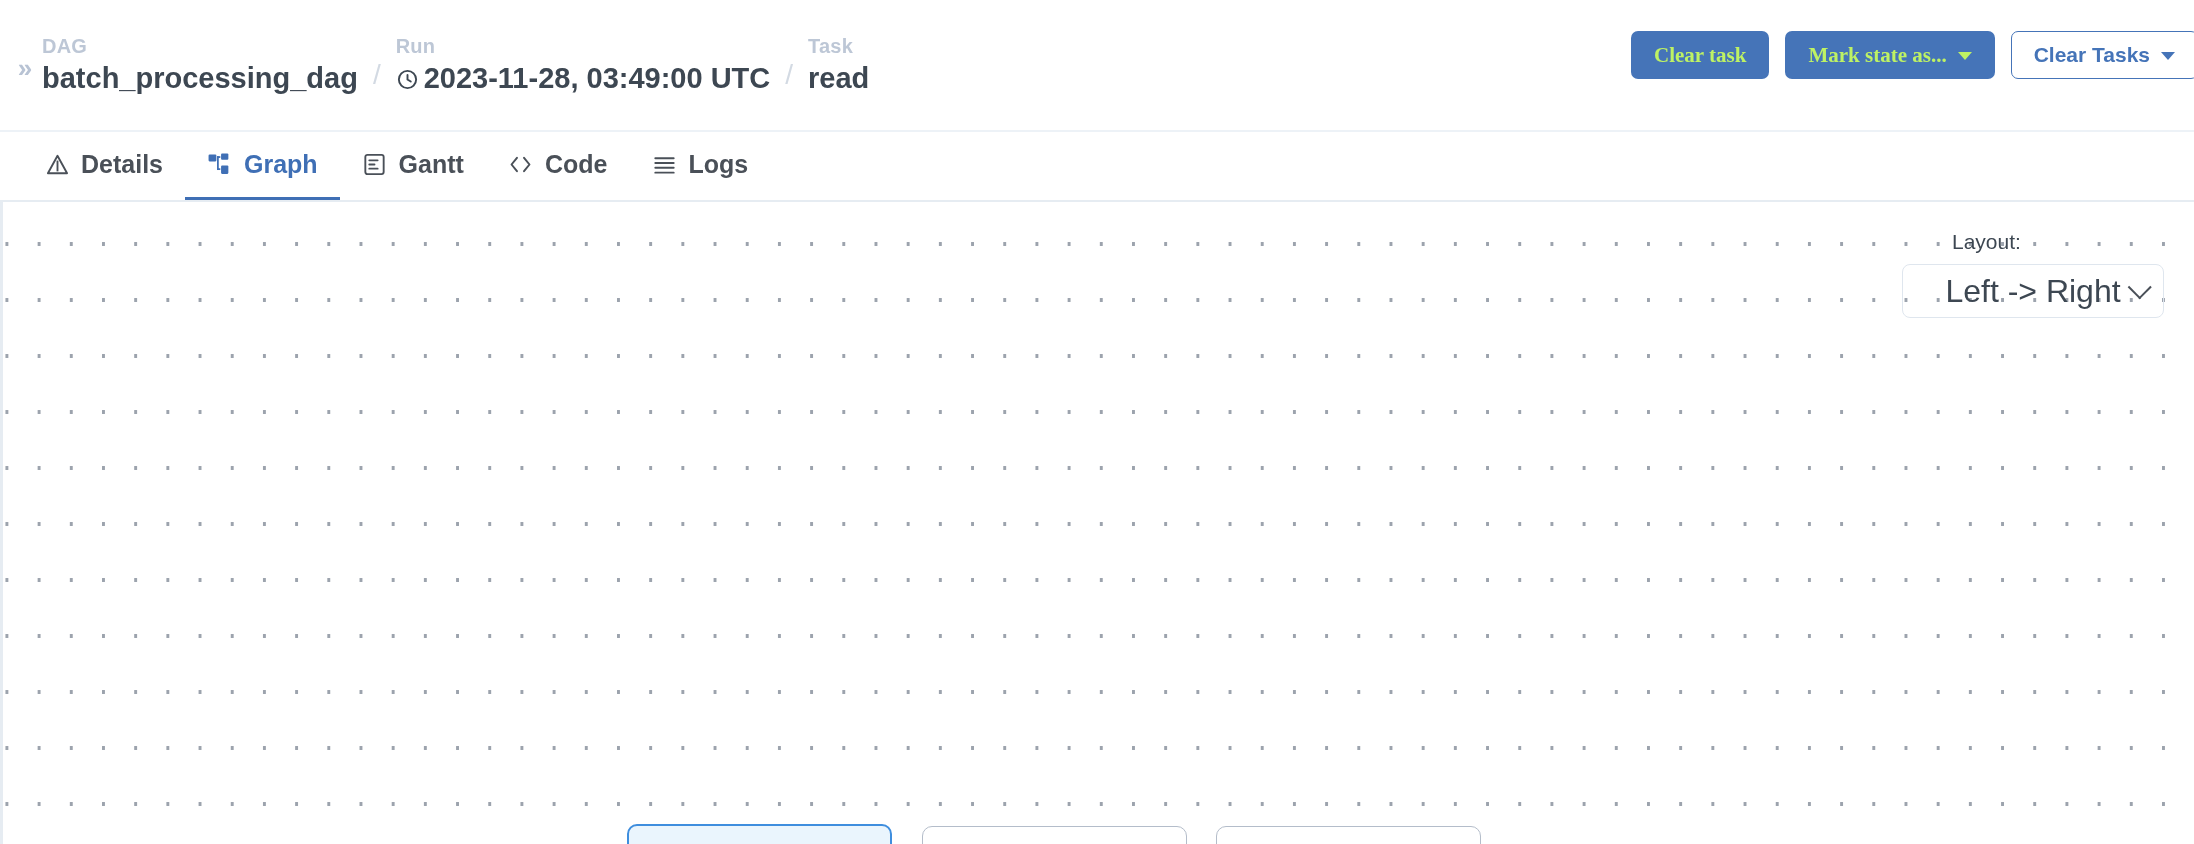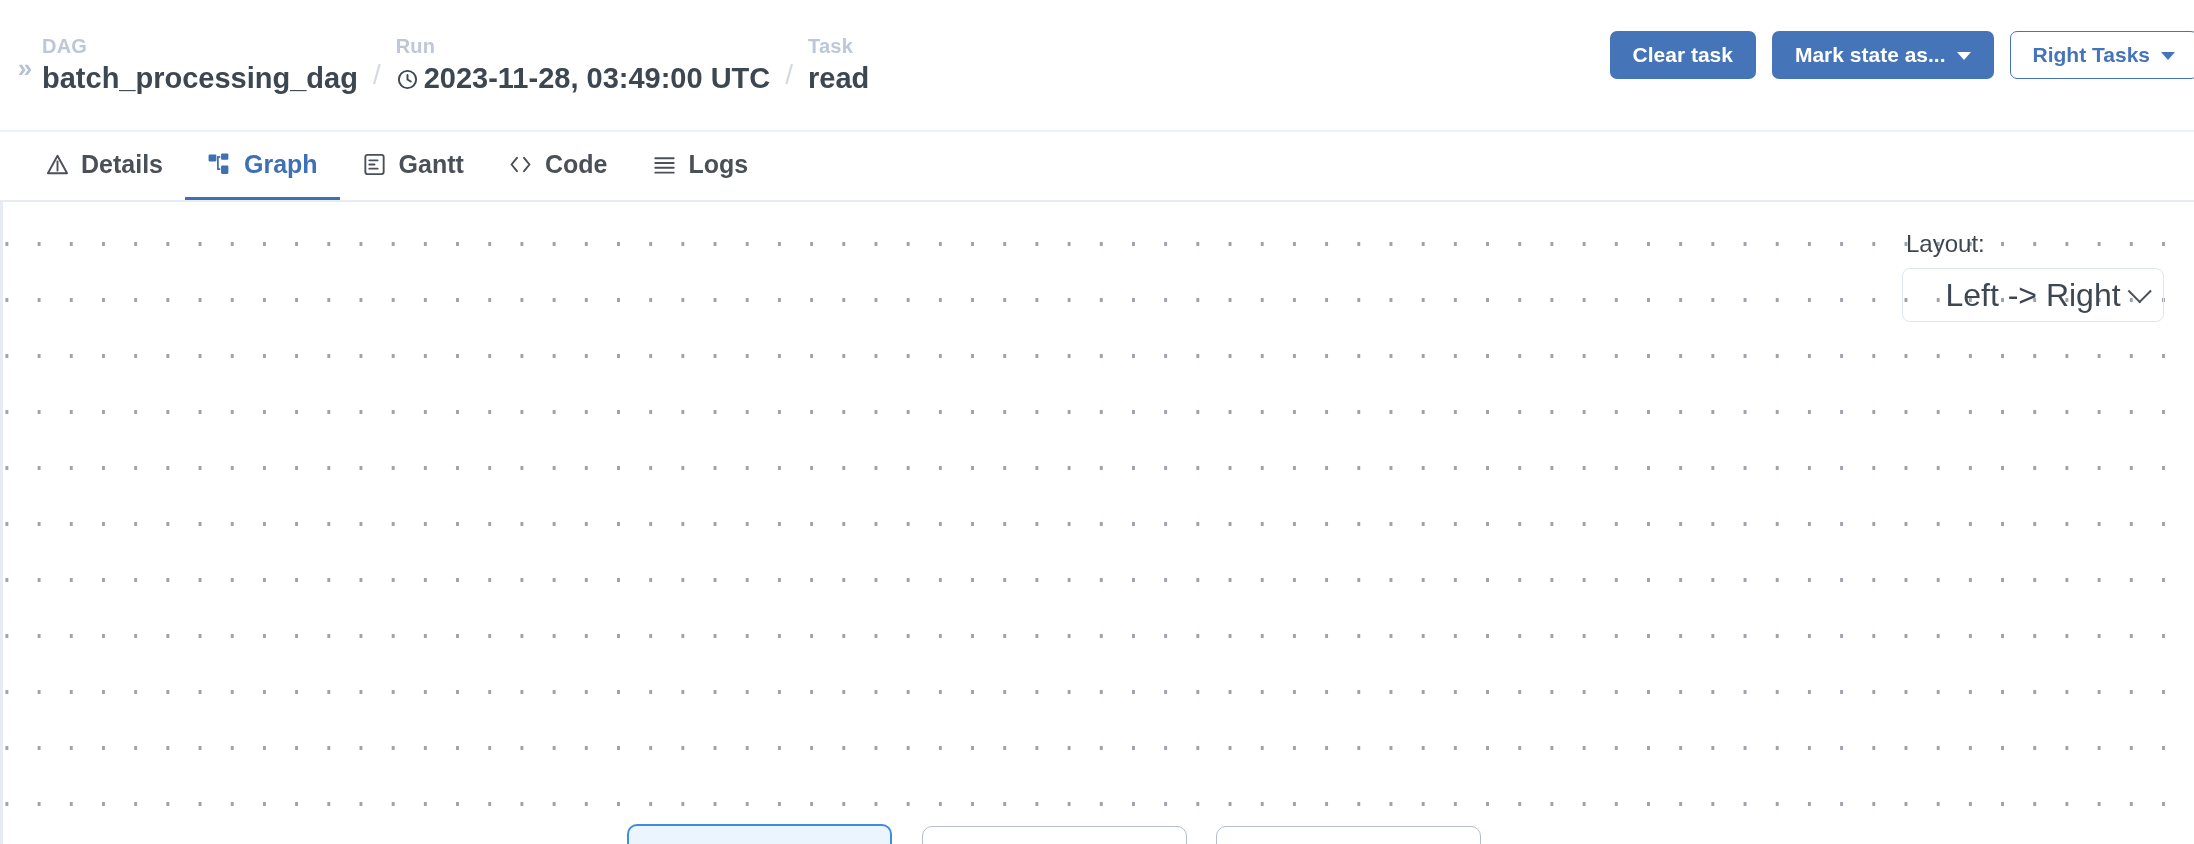--- a/index.html
+++ b/index.html
@@ -111,21 +111,22 @@
     justify-content: center;
     gap: 11px;
     padding: 0 22px;
     cursor: pointer;
     border: 1px solid transparent;
     white-space: nowrap;
   }
 
   .btn-solid {
     background: #4574b8;
-    color: #ffffff;
+    color: #bef264;
+    font-family: Liberation Serif, serif;
   }
 
   .btn-outline {
     background: #ffffff;
     color: #4574b8;
     border: 1px solid #4574b8;
   }
 
   .caret {
     width: 0; height: 0;
@@ -188,24 +189,25 @@
 
   
   .layout-panel {
     position: absolute;
     right: 30px;
     top: 28px;
     width: 262px;
   }
 
   .layout-label {
-    font-size: 24px;
+    font-size: 21px;
     color: #3d4752;
     margin-bottom: 10px;
     padding-left: 4px;
+    margin-left: 46px;
   }
 
   .layout-select {
     height: 54px;
     border: 1px solid #dfe6ee;
     border-radius: 8px;
     background: transparent;
     display: flex;
     align-items: center;
     justify-content: center;
@@ -299,21 +301,21 @@
     <button class="btn btn-solid">
       <span>Clear task</span>
     </button>
 
     <button class="btn btn-solid">
       <span>Mark state as...</span>
       <span class="caret"></span>
     </button>
 
     <button class="btn btn-outline">
-      <span>Right Tasks</span>
+      <span>Clear Tasks</span>
       <span class="caret"></span>
     </button>
   </div>
 
 </div>
 
 <div class="tabs">
 
   <div class="tab">
     <span class="tab-icon">

